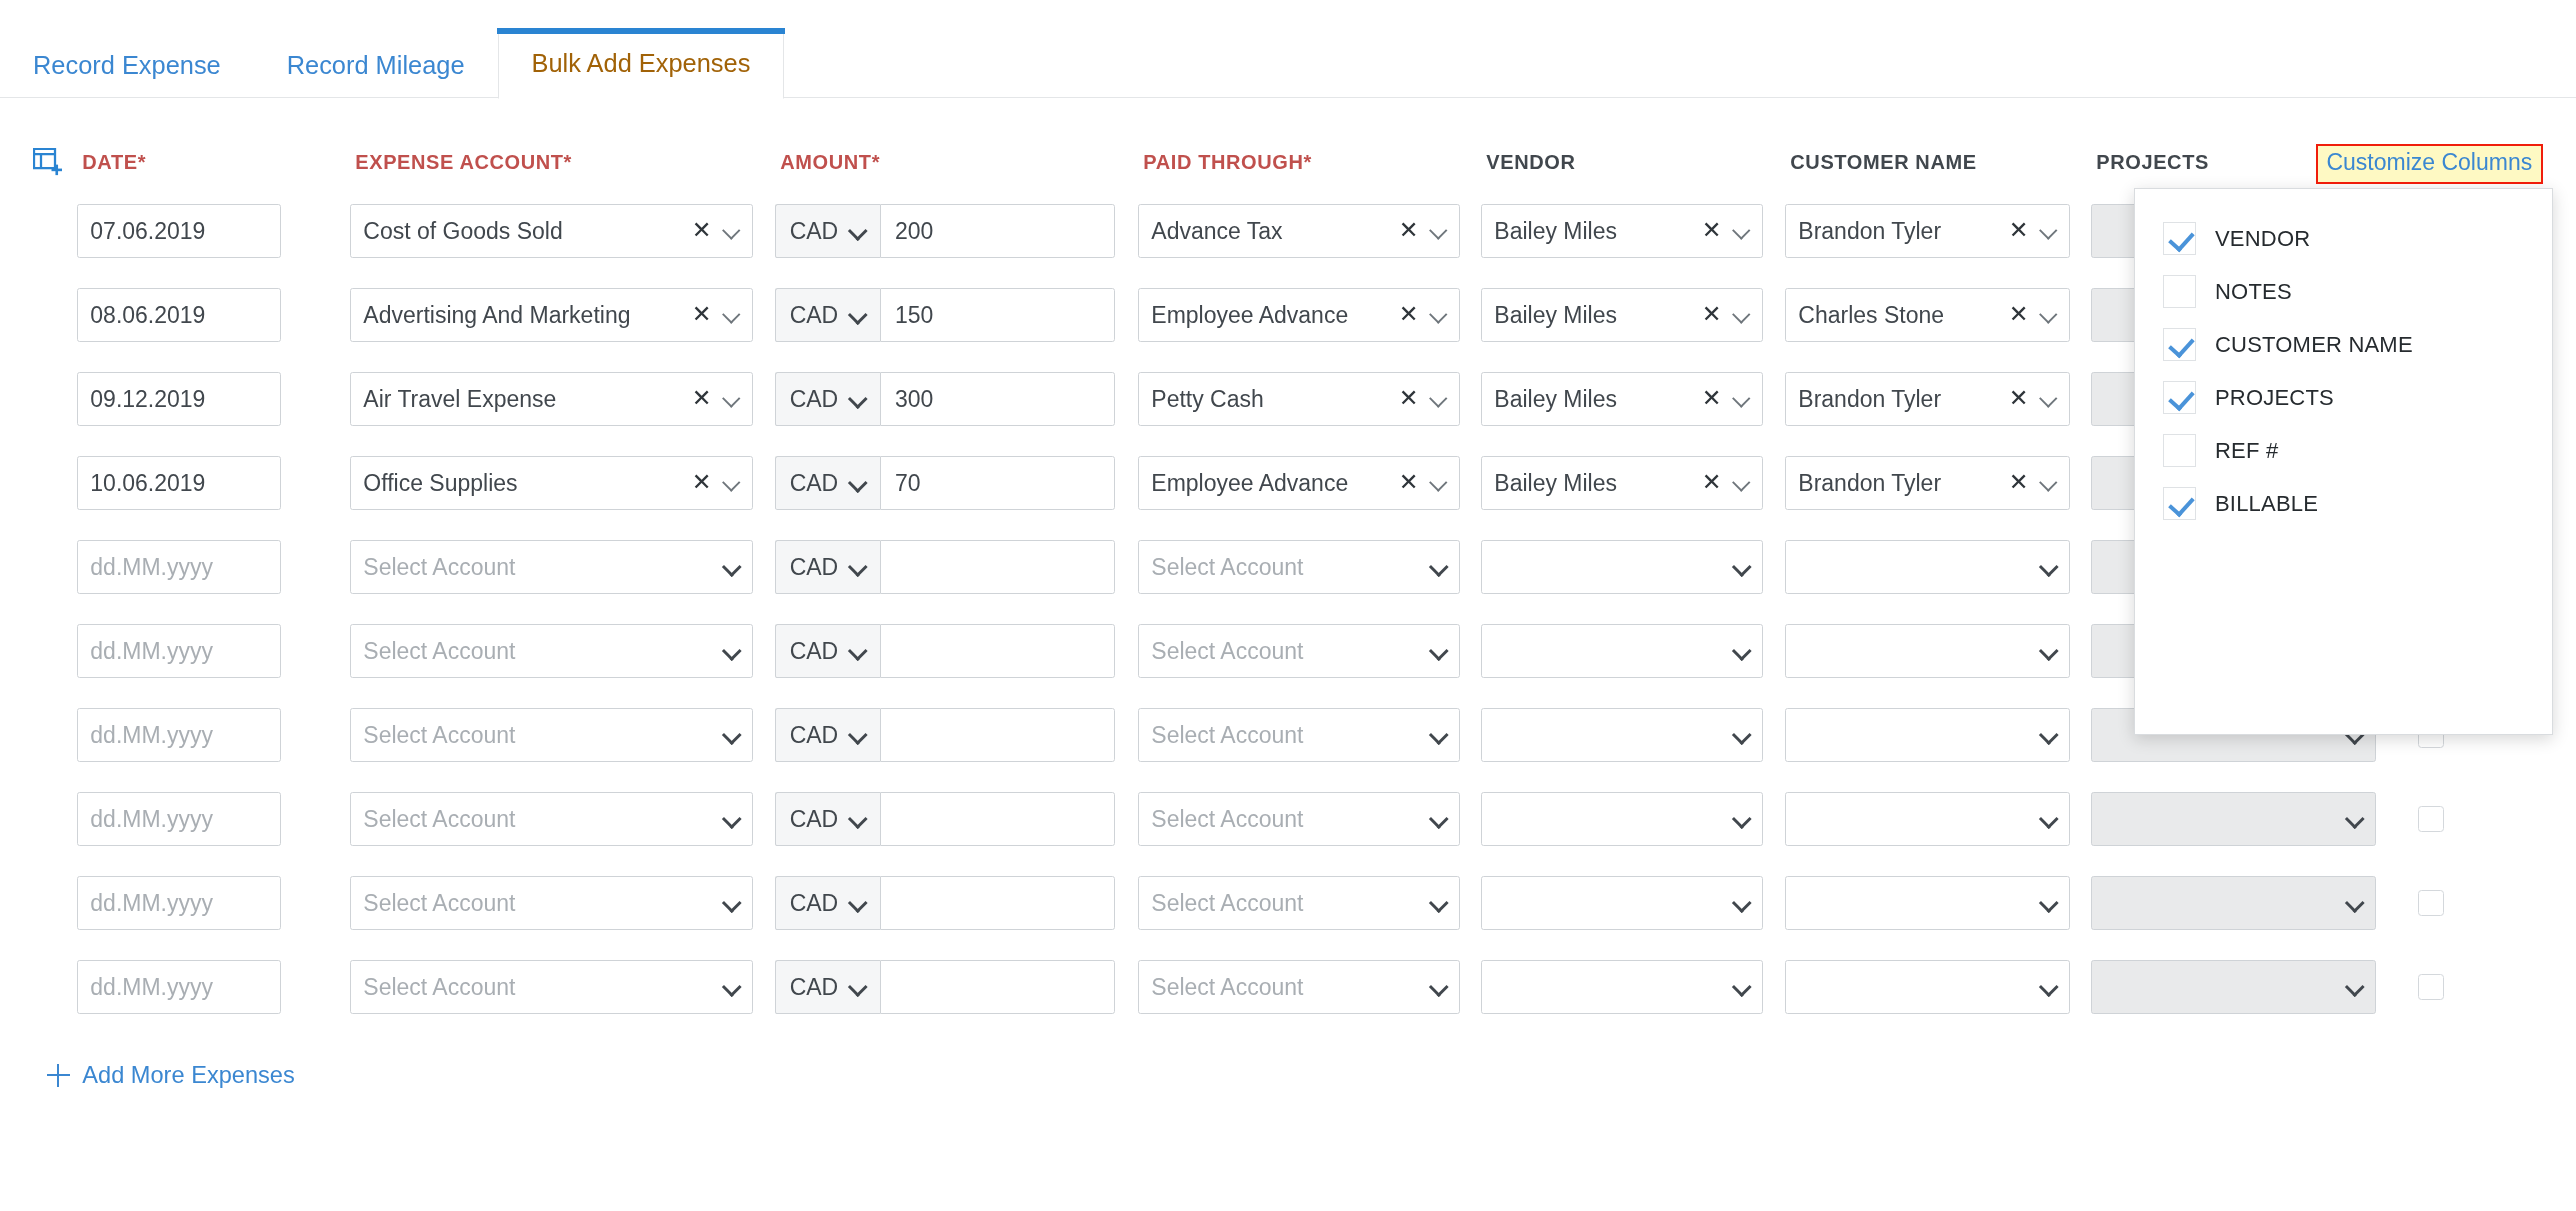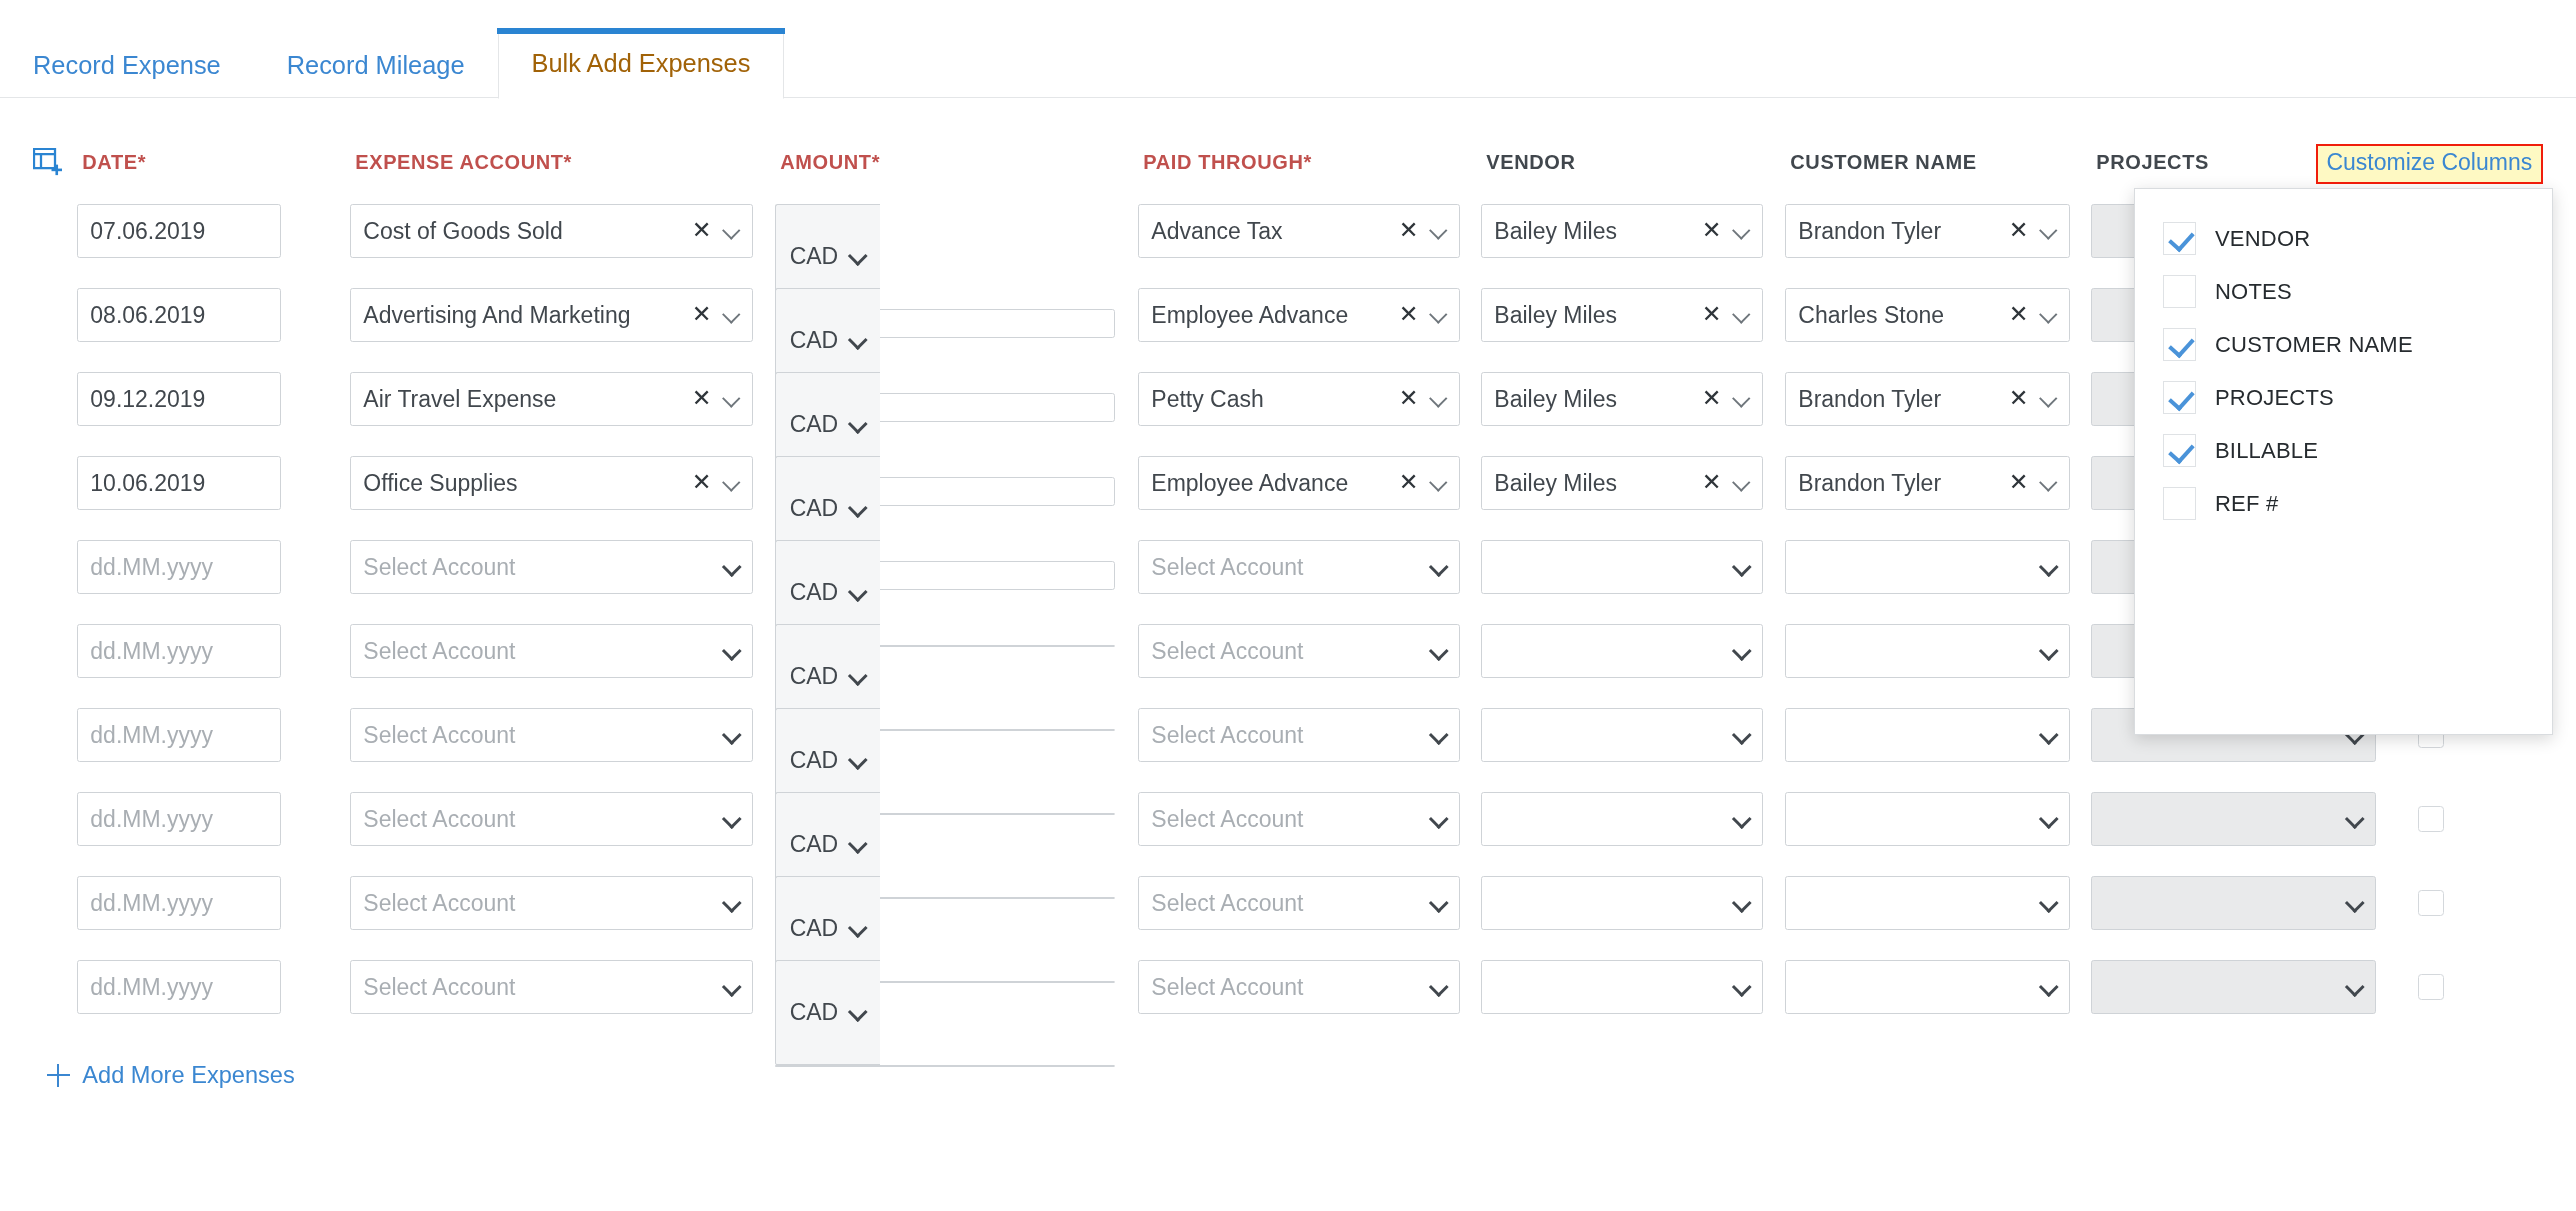--- a/index.html
+++ b/index.html
@@ -215,21 +215,20 @@
     transform: rotate(45deg);
   }
   .caret.strong::after { border-color: #41474d; border-width: 0 3.5px 3.5px 0; }
 
   
   .amount-group {
     display: flex;
     align-items: stretch;
     height: 54px;
     width: 340px;
-    flex-direction: column;
   }
   .cur-box {
     width: 105px;
     flex: 0 0 105px;
     border: 0.9px solid #cfd3d7;
     border-right: none;
     border-radius: 2.6px 0 0 2.6px;
     background: #f5f6f7;
     display: flex;
     align-items: center;
@@ -311,26 +310,26 @@
     </div>
     <div class="cc-item">
       <span class="cc-box checked"></span>
       <span class="cc-label">CUSTOMER NAME</span>
     </div>
     <div class="cc-item">
       <span class="cc-box checked"></span>
       <span class="cc-label">PROJECTS</span>
     </div>
     <div class="cc-item">
+      <span class="cc-box"></span>
+      <span class="cc-label">REF #</span>
+    </div>
+    <div class="cc-item">
       <span class="cc-box checked"></span>
       <span class="cc-label">BILLABLE</span>
-    </div>
-    <div class="cc-item">
-      <span class="cc-box"></span>
-      <span class="cc-label">REF #</span>
     </div>
   </div>
 
 <div class="grid">
 
   <div class="hdr-row" id="hdr-row">
     <div class="cell c-icon">
       <div class="addcol-icon">
         <svg width="30" height="28" viewBox="0 0 34 32">
           <rect x="1" y="1" width="24" height="22" fill="none" stroke="#2a84d2" stroke-width="2.6"></rect>

